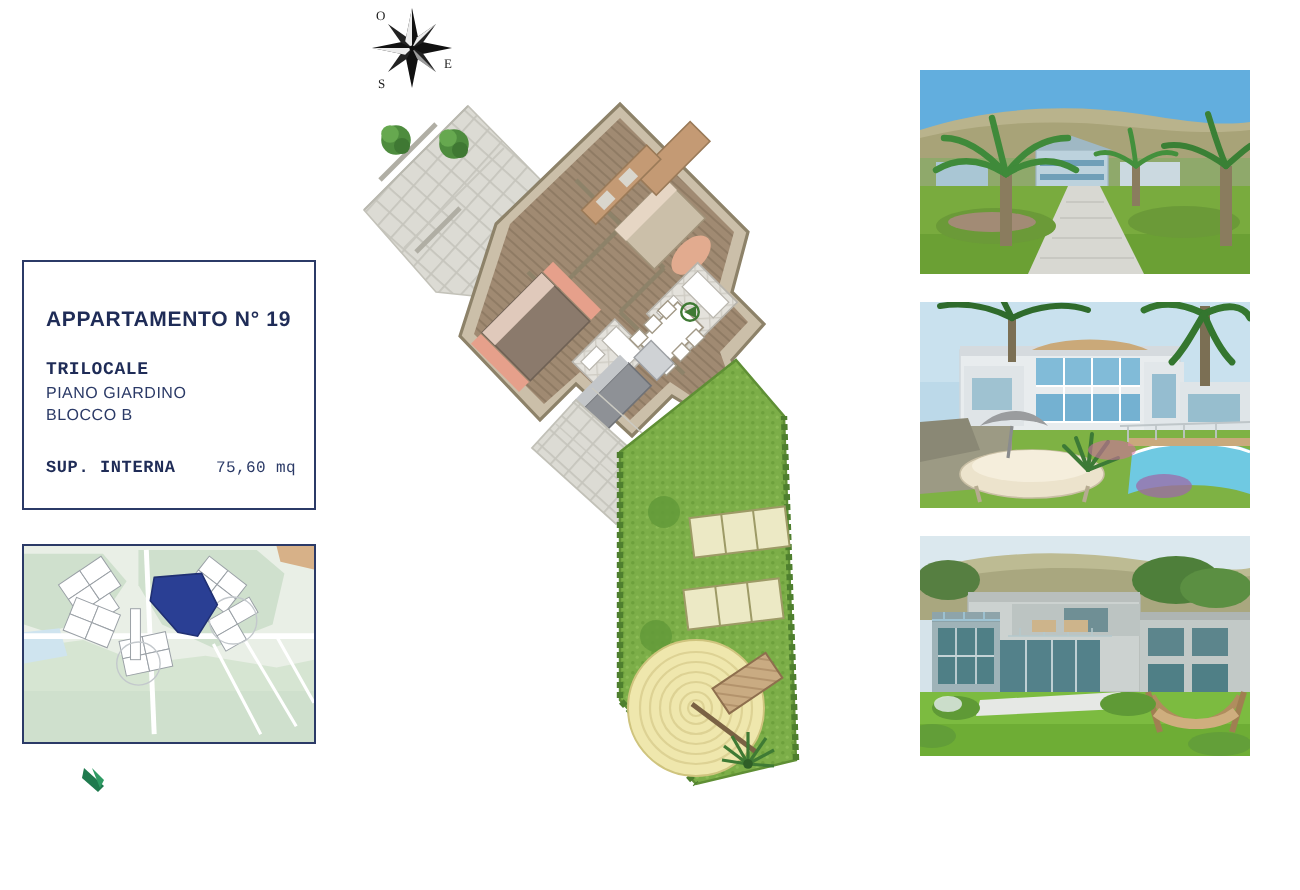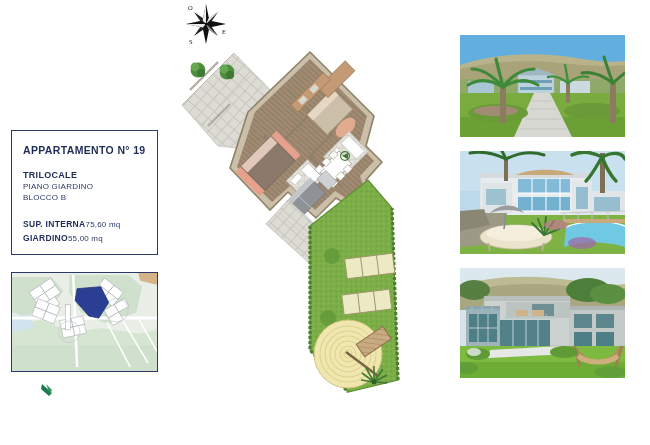--- a/index.html
+++ b/index.html
@@ -7,30 +7,30 @@
     width:650px;height:445px;position:relative;overflow:hidden;
     font-family:"Liberation Sans", sans-serif;
     background:#ffffff;
   }
   .sheet{position:absolute;inset:0;background:#fff;}
 
   
   .info-box{
     position:absolute;left:11px;top:130px;width:147px;height:125px;
     border:1.5px solid #2b3a67;background:#ffffff;
-    box-sizing:border-box;padding:10px 9px 8px 11px;
+    box-sizing:border-box;padding:20px 9px 8px 11px;
   }
   .info-title{
     font-size:10.5px;font-weight:bold;color:#1f2c57;letter-spacing:.35px;
     white-space:nowrap;margin:3px 0 13px 0;
   }
-  .info-sub{font-size:9px;font-weight:bold;color:#1f2c57;letter-spacing:.3px;line-height:12px;}
+  .info-sub{font-size:9px;font-weight:bold;color:#1f2c57;letter-spacing:.3px;line-height:12px;font-family:Liberation Mono, monospace;}
   .info-line{font-size:8px;color:#2b3a67;letter-spacing:.25px;line-height:11px;}
   .areas{margin-top:15px;}
-  .area-row{display:flex;align-items:baseline;line-height:12.5px;}
+  .area-row{display:flex;justify-content:space-between;align-items:baseline;line-height:12.5px;font-family:Liberation Mono, monospace;}
   .area-label{font-size:8.5px;font-weight:bold;color:#1f2c57;letter-spacing:.3px;}
   .area-value{font-size:8px;color:#2b3a67;letter-spacing:.2px;}
 
   
   .keymap{
     position:absolute;left:11px;top:272px;width:147px;height:100px;
     border:1.2px solid #2b3a67;background:#eef1ea;box-sizing:border-box;
     overflow:hidden;
   }
   .keymap svg{display:block;width:100%;height:100%;}
@@ -62,24 +62,20 @@
   <div class="info-box">
     <div class="info-title">APPARTAMENTO N° 19</div>
     <div class="info-sub">TRILOCALE</div>
     <div class="info-line">PIANO GIARDINO</div>
     <div class="info-line">BLOCCO B</div>
 
     <div class="areas">
       <div class="area-row">
         <span class="area-label">SUP. INTERNA</span>
         <span class="area-value">75,60 mq</span>
-      </div>
-      <div class="area-row">
-        <span class="area-label">GIARDINO</span>
-        <span class="area-value">55,00 mq</span>
       </div>
     </div>
   </div>
 
   <div class="keymap">
     <svg viewBox="0 0 147 100" preserveAspectRatio="none">
       <rect x="0" y="0" width="147" height="100" fill="#f4f3ef"></rect>
 
       <path d="M0,0 H147 V100 H0 Z" fill="#e9efe6"></path>
       <path d="M0,4 L40,4 L52,18 L40,36 L12,44 L0,40 Z" fill="#cfe0cd"></path>

